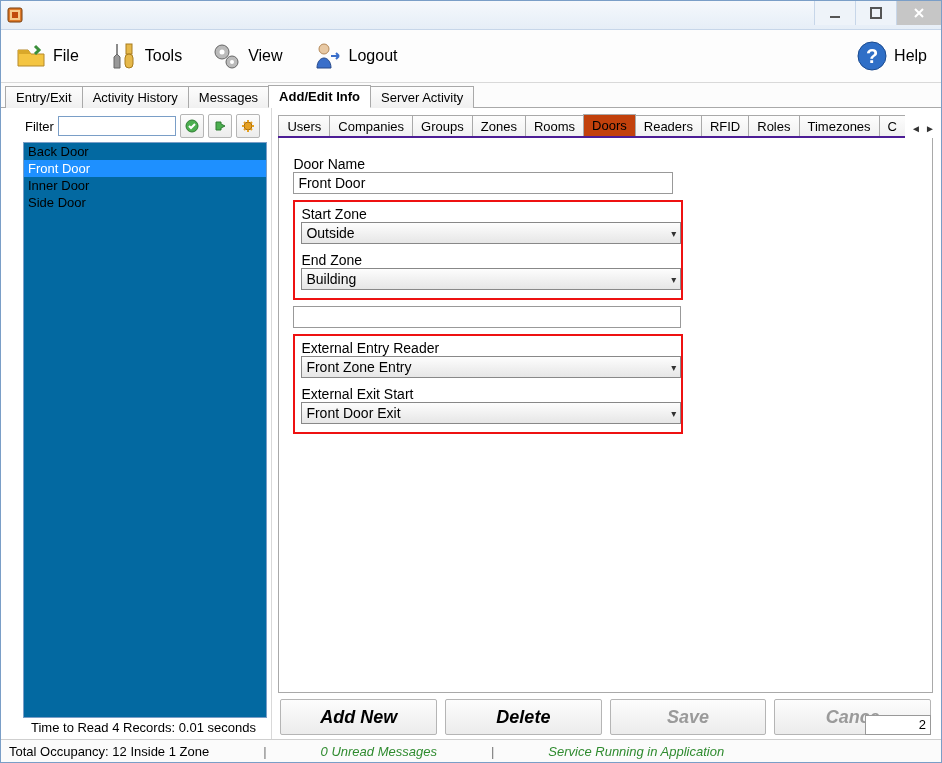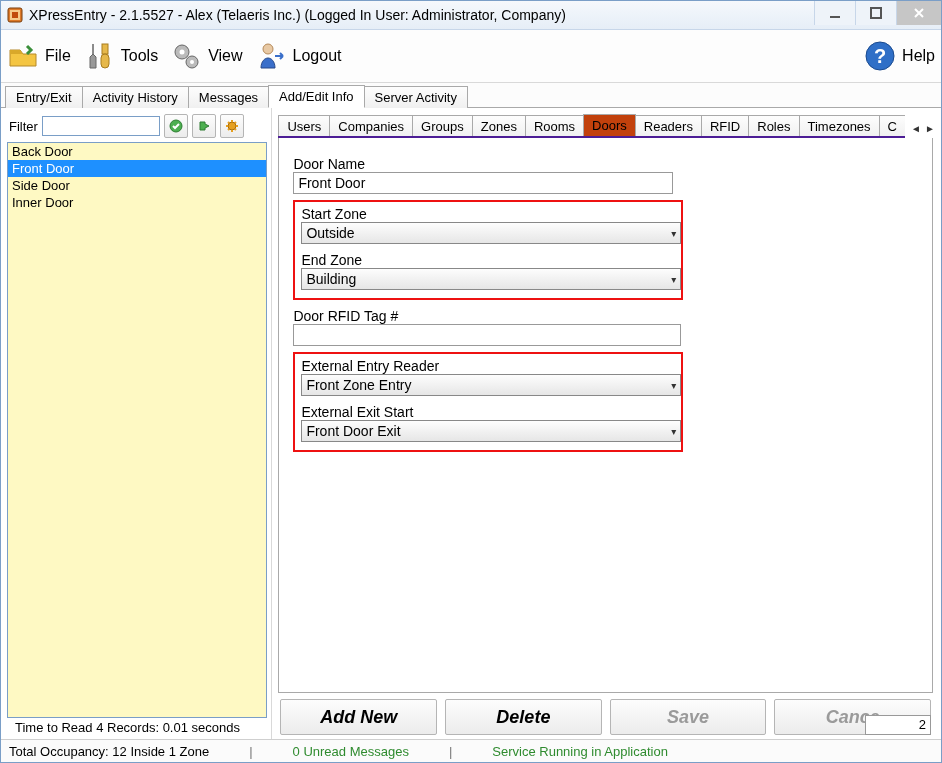--- a/index.html
+++ b/index.html
@@ -22,47 +22,47 @@
   .titlebar .app-icon { width:16px; height:16px; margin-right:6px; display:flex;align-items:center;justify-content:center;}
   .titlebar .app-icon svg { width:16px; height:16px;}
   .titlebar .title-text { flex: 0 0 auto; font-size: 14px; white-space: nowrap; overflow:hidden; }
   .titlebar .spacer { flex:1; }
   .win-btns { display:flex; height:100%;}
   .win-btn { width:40px; height:24px; display:flex; align-items:center; justify-content:center; font-family: Arial; font-size:16px; color:#555; border-left:1px solid #c7d6e9; background:#eef3f9;}
   .win-btn.close { background:#c6c6c6; color:#fff; width:44px;}
   .win-btn.close svg, .win-btn svg { width:12px; height:12px;}
   
   .toolbar {
-    height: 52px; display:flex; align-items:center; gap: 12px; padding: 0 6px;
+    height: 52px; display:flex; align-items:center; gap: 28px; padding: 0 14px;
     border-bottom:1px solid #d9d9d9; background:#fdfdfd;
   }
   .tool-item { display:flex; align-items:center; gap:6px; font-size:16px; }
   .tool-item .tico { width:32px; height:32px; display:flex; align-items:center; justify-content:center;}
   .tool-sep { flex:1;}
   .help-item { display:flex; align-items:center; gap:6px; font-size:16px;}
   .help-item .hico { width:32px;height:32px; display:flex;align-items:center;justify-content:center;}
   
   .main-tabs {
     display:flex; align-items:flex-end; height:24px; padding:0 4px; border-bottom:1px solid #a9a9a9; background:#fcfcfc;
     font-size:13px;
   }
   .main-tab {
     padding:3px 10px; border:1px solid #a9a9a9; border-bottom:none; margin-right:-1px;
     background:linear-gradient(#fdfdfd,#f0f0f0); position:relative; top:1px;text-align:center;
   }
-  .main-tab.active { background:#fff; z-index:2; border-bottom:1px solid #fff;}
-  
-  .main-body { flex:1; display:flex; overflow:hidden;}
+  .main-tab.active { background:#fff; z-index:2; border-bottom:1px solid #fff;font-weight:bold;}
+  
+  .main-body { flex:1; display:flex; overflow:hidden;margin-left:16px;}
   .left-panel { width:288px; border-right:1px solid #d9d9d9; display:flex; flex-direction:column; padding:4px 2px 0 4px; box-sizing:border-box;}
   .filter-row { display:flex; align-items:center; gap:4px; padding:2px 0 4px 4px;}
   .filter-row .flabel { font-size:13px;}
   .filter-row input { width:112px; height:18px; border:1px solid #7a9ec7; font-size:13px; padding:0 2px;}
   .icon-btn { width:22px; height:22px; border:1px solid #b5b5b5; background:linear-gradient(#fdfdfd,#ececec); display:flex;align-items:center;justify-content:center; border-radius:2px;}
   .icon-btn svg{width:14px;height:14px;}
-  .list-box { flex:1; border:1px solid #7a9ec7; margin:0 2px 0 2px; background:#fef9c3; overflow:hidden; position:relative;}
+  .list-box { flex:1; border:1px solid #7a9ec7; margin:0 2px 0 2px; background:#0369a1; overflow:hidden; position:relative;}
   .list-item { padding:1px 4px; font-size:13px; white-space:nowrap;}
   .list-item.selected { background:#1e90ff; color:#fff;}
   
   .right-panel { flex:1; display:flex; flex-direction:column; position:relative; padding:0 4px 0 0;}
   .sub-tabs-wrap { height:28px; display:flex; align-items:flex-end; padding:2px 0 0 6px; position:relative;}
   .sub-tabs {
     display:flex; align-items:flex-end; height:24px; font-size:13px;
     border-bottom:2px solid #4c1d95; flex:1; overflow:hidden;
   }
   .sub-tab {
@@ -87,39 +87,38 @@
   .action-btn {
     flex:1; height:34px; border:1px solid #b5b5b5; background:linear-gradient(#fdfdfd,#ececec);
     font-size:18px; display:flex;align-items:center;justify-content:center; border-radius:2px;font-style:italic;
   }
   .action-btn.disabled { color:#9a9a9a;}
   .small-num-box{ position:absolute; right:6px; bottom:4px; width:66px; height:20px; border:1px solid #999; background:#fff; text-align:right; padding:0 4px; font-size:13px; box-sizing:border-box; line-height:18px;}
   
   .read-time { padding:2px 0 4px 10px; font-size:13px;}
   .status-bar {
     height:22px; border-top:1px solid #cfcfcf; display:flex; align-items:center; font-size:13px;
-    padding:0 8px; gap:10px; background:#fbfbfb;
+    padding:0 8px; gap:24px; background:#fbfbfb;
   }
   .status-sep{color:#777; padding:0 30px;}
-  .status-green{color:#2f8b2f;}
+  .status-green{color:#2f8b2f;font-style:italic;}
 </style>
 </head>
 <body>
 
 <div class="window">
 
   <div class="titlebar">
     <span class="app-icon">
       <svg viewBox="0 0 16 16">
           <rect x="1" y="1" width="14" height="14" rx="2" fill="#dd7a2a" stroke="#7a3d0a"></rect>
           <rect x="3" y="3" width="10" height="10" fill="#f6c98a"></rect>
           <path d="M5 5h6v6H5z" fill="#c14a0d"></path>
         </svg>
     </span>
-    <span class="title-text">XPressEntry - 2.1.5527 - Alex (Telaeris Inc.) (Logged In User: Administrator, Company)</span>
     <span class="spacer"></span>
     <div class="win-btns">
       <div class="win-btn">
           <svg viewBox="0 0 12 12">
             <rect x="1" y="9" width="10" height="2" fill="#555"></rect>
           </svg>
         </div>
       <div class="win-btn">
           <svg viewBox="0 0 12 12">
             <rect x="1" y="1" width="10" height="10" fill="none" stroke="#555" stroke-width="2"></rect>
@@ -217,22 +216,22 @@
               <circle cx="7" cy="7" r="4" fill="#e6a020" stroke="#a86c0a"></circle>
               <g stroke="#e6a020" stroke-width="2">
                 <path d="M7 1v2M7 11v2M1 7h2M11 7h2M3 3l1 1M10 10l1 1M11 3l-1 1M4 10l-1 1"></path>
               </g>
             </svg>
         </div>
       </div>
       <div class="list-box">
         <div class="list-item">Back Door</div>
         <div class="list-item selected">Front Door</div>
+        <div class="list-item">Inner Door</div>
         <div class="list-item">Side Door</div>
-        <div class="list-item">Inner Door</div>
       </div>
       <div class="read-time">Time to Read 4 Records: 0.01 seconds</div>
     </div>
 
     <div class="right-panel">
       <div class="sub-tabs-wrap">
         <div class="sub-tabs">
           <div class="sub-tab">Users</div>
           <div class="sub-tab">Companies</div>
           <div class="sub-tab">Groups</div>
@@ -279,21 +278,20 @@
             <span class="arrow">▾</span>
           </div>
           <div class="field-label">End Zone</div>
           <div class="dropdown">
             <span>Building</span>
             <span class="arrow">▾</span>
           </div>
         </div>
 
         <div class="field-block">
-          <div class="field-label">Door RFID Tag #</div>
           <input class="text-input" type="text" style="width: 388px;" value="">
         </div>
 
         <div class="red-box">
           <div class="field-label" style="margin-top:0">External Entry Reader</div>
           <div class="dropdown">
             <span>Front Zone Entry</span>
             <span class="arrow">▾</span>
           </div>
           <div class="field-label">External Exit Start</div>

